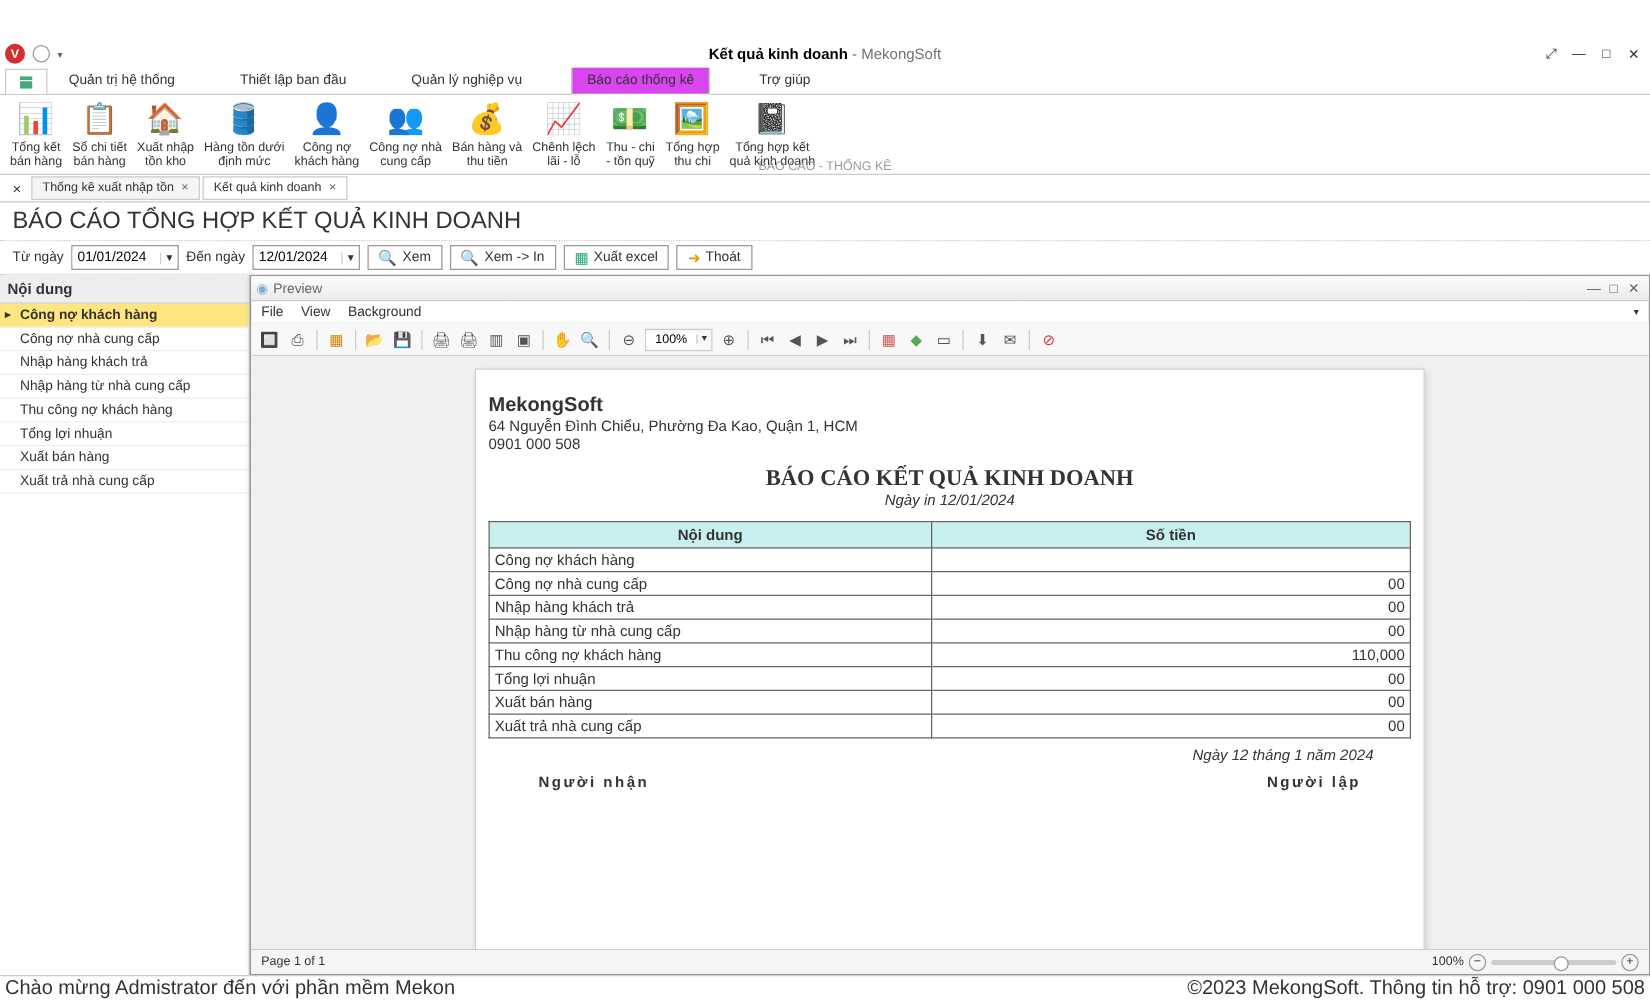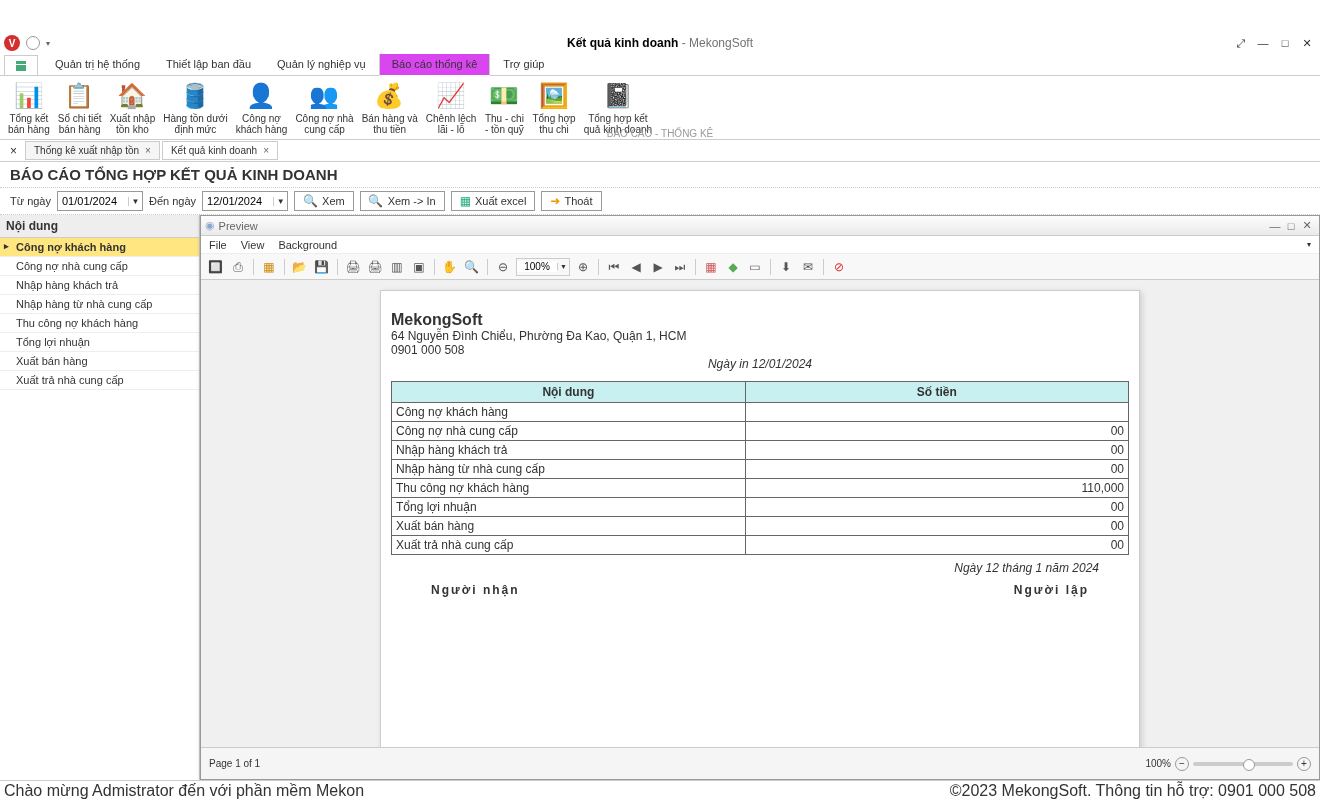--- a/index.html
+++ b/index.html
@@ -22,21 +22,21 @@
 .rtab.active{border:1px solid #ccc;border-bottom:1px solid #fff;background:#d946ef;margin-bottom:-1px}
 .ribbon-content{height:64px;border-bottom:1px solid #ccc;display:flex;padding:2px 4px;position:relative}
 .ribbon-btn{display:flex;flex-direction:column;align-items:center;justify-content:flex-start;padding:2px 4px;text-align:center;font-size:10px;line-height:11px;cursor:pointer;min-width:48px}
 .ribbon-icon{width:32px;height:32px;margin-bottom:2px;display:flex;align-items:center;justify-content:center;font-size:24px}
 .ribbon-group-label{position:absolute;bottom:0;left:0;right:0;text-align:center;font-size:10px;color:#999}
 .doc-tabs{height:22px;display:flex;align-items:center;border-bottom:1px solid #ccc;padding-left:4px;gap:2px}
 .doc-tab{display:flex;align-items:flex-start;padding:3px 8px;border:1px solid #ccc;font-size:10px;gap:6px;background:#f5f5f5}
 .doc-tab.active{background:#fff}
 .doc-tab-close{font-size:10px;color:#666;cursor:pointer}
 .main-close{padding:0 6px;font-size:12px;cursor:pointer}
-.page-title{padding:4px 10px;font-size:15px;font-weight:bold}
+.page-title{padding:4px 10px;font-size:19px;font-weight:normal}
 .filter-bar{height:28px;display:flex;align-items:center;padding:2px 10px;gap:6px;border-bottom:1px dotted #ccc;border-top:1px dotted #ccc}
 .filter-bar label{font-size:11px}
 .date-input{display:flex;align-items:center;border:1px solid #999;height:20px;background:#fff}
 .date-input input{border:none;width:70px;padding:0 4px;font-size:11px;outline:none}
 .date-drop{width:14px;text-align:center;border-left:1px solid #ccc;font-size:8px;cursor:pointer}
 .action-btn{display:flex;align-items:center;gap:4px;border:1px solid #999;padding:2px 8px;height:20px;cursor:pointer;background:#fff;font-size:11px}
 .action-btn .ic{font-size:12px}
 .content{flex:1;display:flex;position:relative;overflow:hidden}
 .sidebar{width:200px;border-right:1px solid #ccc;overflow:auto}
 .grid-header{background:#eee;font-weight:bold;padding:4px 6px;border-bottom:1px solid #ccc;font-size:12px}
@@ -62,21 +62,21 @@
 .report-addr{font-size:12px}
 .report-title{text-align:center;font-weight:bold;font-size:18px;margin-top:10px;font-family:"Times New Roman",serif}
 .report-date{text-align:center;font-style:italic;font-size:12px;margin-bottom:10px}
 .report-table{width:100%;border-collapse:collapse;font-size:12px}
 .report-table th{background:#c8f0f0;border:1px solid #666;padding:3px;font-weight:bold;text-align:center}
 .report-table td{border:1px solid #666;padding:2px 4px}
 .report-table td.amt{text-align:right}
 .report-foot{display:flex;justify-content:space-between;margin-top:8px;font-size:12px;padding:0 40px}
 .report-foot-date{text-align:right;font-style:italic;font-size:12px;margin-top:6px;padding-right:30px}
 .sig{text-align:center;font-weight:bold;letter-spacing:2px}
-.preview-status{height:32px;border-top:1px solid #ccc;display:flex;align-items:center;padding:0 8px;font-size:10px;background:#f5f5f5}
+.preview-status{height:20px;border-top:1px solid #ccc;display:flex;align-items:center;padding:0 8px;font-size:10px;background:#f5f5f5}
 .preview-status .spacer{flex:1}
 .zoom-ctrl{display:flex;align-items:center;gap:4px}
 .zoom-slider{width:100px;height:4px;background:#ccc;position:relative;border-radius:2px}
 .zoom-slider::after{content:"";position:absolute;left:50%;top:-3px;width:10px;height:10px;background:#fff;border:1px solid #999;border-radius:50%}
 .zbtn{width:14px;height:14px;border:1px solid #999;border-radius:50%;display:flex;align-items:center;justify-content:center;font-size:10px;cursor:pointer}
 .statusbar{height:20px;border-top:1px solid #ccc;display:flex;align-items:center;padding:0 4px;font-size:16px;background:#fff}
 .statusbar .spacer{flex:1}
 </style>
 </head>
 <body>
@@ -99,21 +99,21 @@
     </div>
   </div>
 
   <div class="ribbon-tabs">
     <div class="tab-file">
       <svg viewBox="0 0 10 10">
           <rect x="0" y="0" width="10" height="3" fill="#4a7"></rect>
           <rect x="0" y="4" width="10" height="6" fill="#4a7"></rect>
         </svg>
     </div>
-    <div id="rtabs" style="display: flex;">
+    <div id="rtabs" style="display: flex; gap: 26px;">
         <div class="rtab">Quản trị hệ thống</div>
         <div class="rtab">Thiết lập ban đầu</div>
         <div class="rtab">Quản lý nghiệp vụ</div>
         <div class="rtab active">Báo cáo thống kê</div>
         <div class="rtab">Trợ giúp</div>
       </div>
   </div>
 
   <div class="ribbon-content">
     <div id="ribbon-btns" style="display:flex">
@@ -276,20 +276,21 @@
         <div class="tb-btn">⬇</div>
         <div class="tb-btn">✉</div>
         <div class="tb-sep"></div>
         <div class="tb-btn" style="color:#d33">⊘</div>
       </div>
       <div class="preview-canvas">
         <div class="report-page">
           <div class="report-company">MekongSoft</div>
           <div class="report-addr">64 Nguyễn Đình Chiểu, Phường Đa Kao, Quận 1, HCM</div>
           <div class="report-addr">0901 000 508</div>
+          <div class="report-title">BÁO CÁO KẾT QUẢ KINH DOANH</div>
           <div class="report-date">Ngày in 12/01/2024</div>
           <table class="report-table">
             <thead>
                 <tr>
               <th style="width:48%">Nội dung</th>
               <th>Số tiền</th>
             </tr>
               </thead>
             <tbody id="report-rows">
                 <tr>

